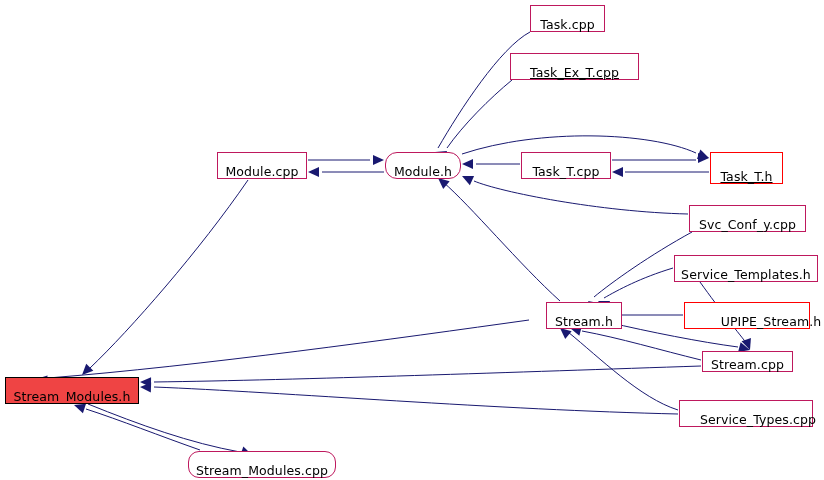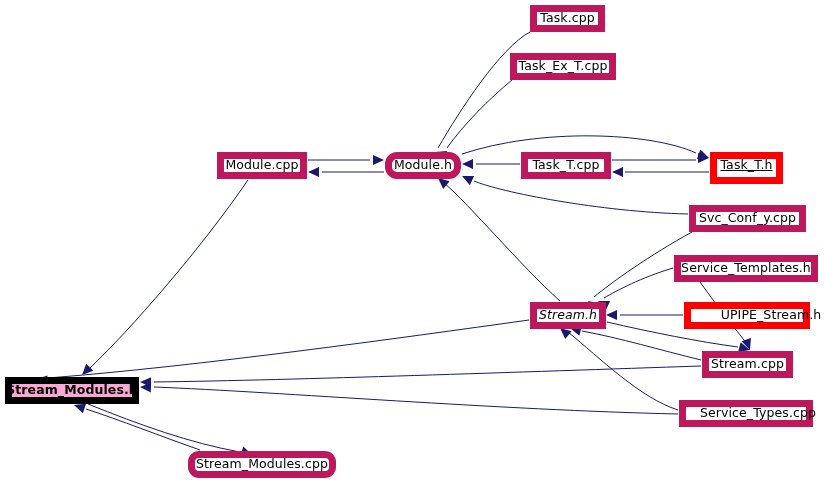--- a/index.html
+++ b/index.html
@@ -23,38 +23,37 @@
     position: absolute;
     left: 0;
     top: 0;
     width: 824px;
     height: 480px;
     pointer-events: none;
   }
   .node {
     position: absolute;
     box-sizing: border-box;
-    border: 7px solid #be185d;
+    border: 1px solid #be185d;
     background: #ffffff;
     color: #000000;
     font-size: 12.5px;
     line-height: 1;
     display: flex;
-    align-items: flex-start;
+    align-items: flex-end;
     justify-content: center;
     white-space: nowrap;
     letter-spacing: 0.1px;
   }
   .node.red {
     border-color: #ff0000;
   }
   .node.current {
-    background: #f9a8d4;
+    background: #ef4444;
     border-color: #000000;
-    font-weight: bold;
   }
 </style>
 </head>
 <body>
 
 <div id="graph">
 
   <svg id="edges" viewBox="0 0 824 480" width="824" height="480">
       <g>
         <path d="M 530,32 C 500,48 460,110 438,148" fill="none" stroke="#191970" stroke-width="1"></path>
@@ -147,48 +146,48 @@
       <g>
         <path d="M 200,450 C 160,436 120,420 86,409" fill="none" stroke="#191970" stroke-width="1"></path>
         <polygon points="0,0 -11,-5 -11,5" fill="#191970" transform="translate(74,405) rotate(198)"></polygon>
       </g>
     </svg>
 
   <div id="nodes">
       <div class="node" style="left: 530px; top: 5px; width: 75px; height: 27px;">
         <span>Task.cpp</span>
       </div>
-      <div class="node" style="left: 510px; top: 53px; width: 106px; height: 27px;">
+      <div class="node" style="left: 510px; top: 53px; width: 129px; height: 27px; text-decoration: underline;">
         <span>Task_Ex_T.cpp</span>
       </div>
       <div class="node" style="left: 217px; top: 152px; width: 90px; height: 27px;">
         <span>Module.cpp</span>
       </div>
       <div class="node" style="left: 385px; top: 152px; width: 76px; height: 27px; border-radius: 12px;">
         <span>Module.h</span>
       </div>
       <div class="node" style="left: 521px; top: 152px; width: 90px; height: 27px;">
         <span>Task_T.cpp</span>
       </div>
       <div class="node red" style="left: 710px; top: 152px; width: 73px; height: 32px; text-decoration: underline;">
         <span>Task_T.h</span>
       </div>
       <div class="node" style="left: 689px; top: 205px; width: 117px; height: 27px;">
         <span>Svc_Conf_y.cpp</span>
       </div>
       <div class="node" style="left: 674px; top: 255px; width: 144px; height: 27px;">
         <span>Service_Templates.h</span>
       </div>
-      <div class="node" style="left: 530px; top: 302px; width: 76px; height: 27px; font-style: italic;">
+      <div class="node" style="left: 546px; top: 302px; width: 76px; height: 27px;">
         <span>Stream.h</span>
       </div>
       <div class="node red" style="left: 684px; top: 302px; width: 126px; height: 27px; padding-left: 48px;">
         <span>UPIPE_Stream.h</span>
       </div>
-      <div class="node" style="left: 702px; top: 351px; width: 91px; height: 27px;">
+      <div class="node" style="left: 702px; top: 351px; width: 91px; height: 21px;">
         <span>Stream.cpp</span>
       </div>
       <div class="node current" style="left: 5px; top: 377px; width: 134px; height: 27px;">
         <span>Stream_Modules.h</span>
       </div>
       <div class="node" style="left: 679px; top: 400px; width: 134px; height: 27px; padding-left: 24px;">
         <span>Service_Types.cpp</span>
       </div>
       <div class="node" style="left: 188px; top: 451px; width: 148px; height: 27px; border-radius: 11px;">
         <span>Stream_Modules.cpp</span>

